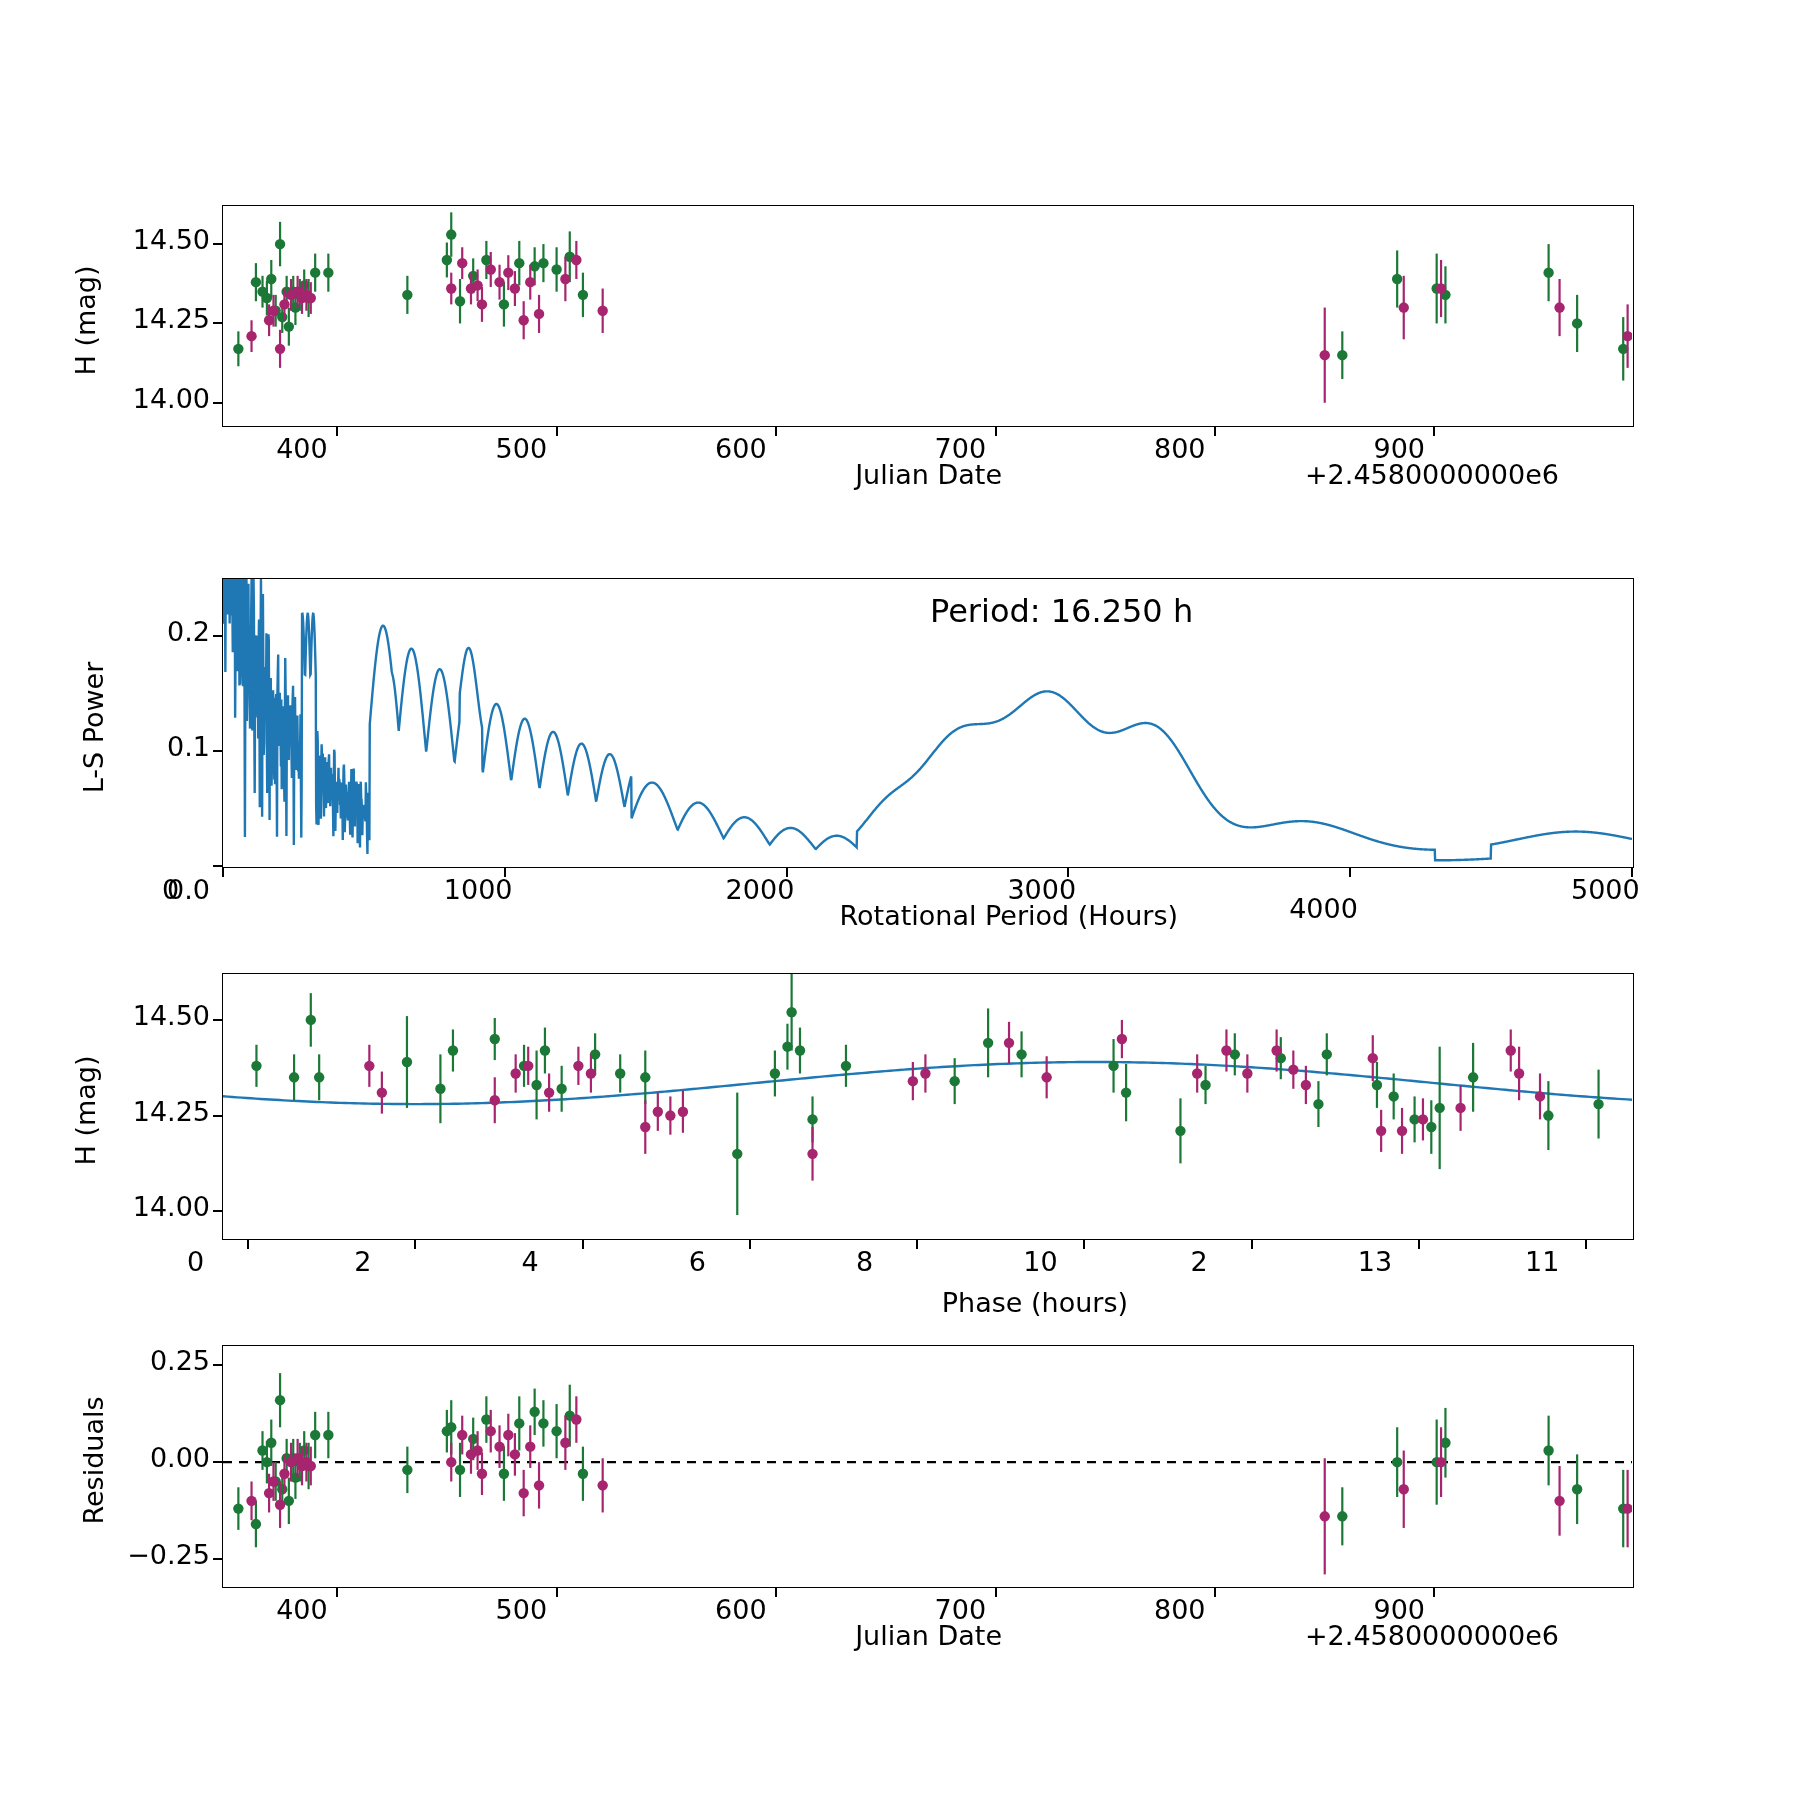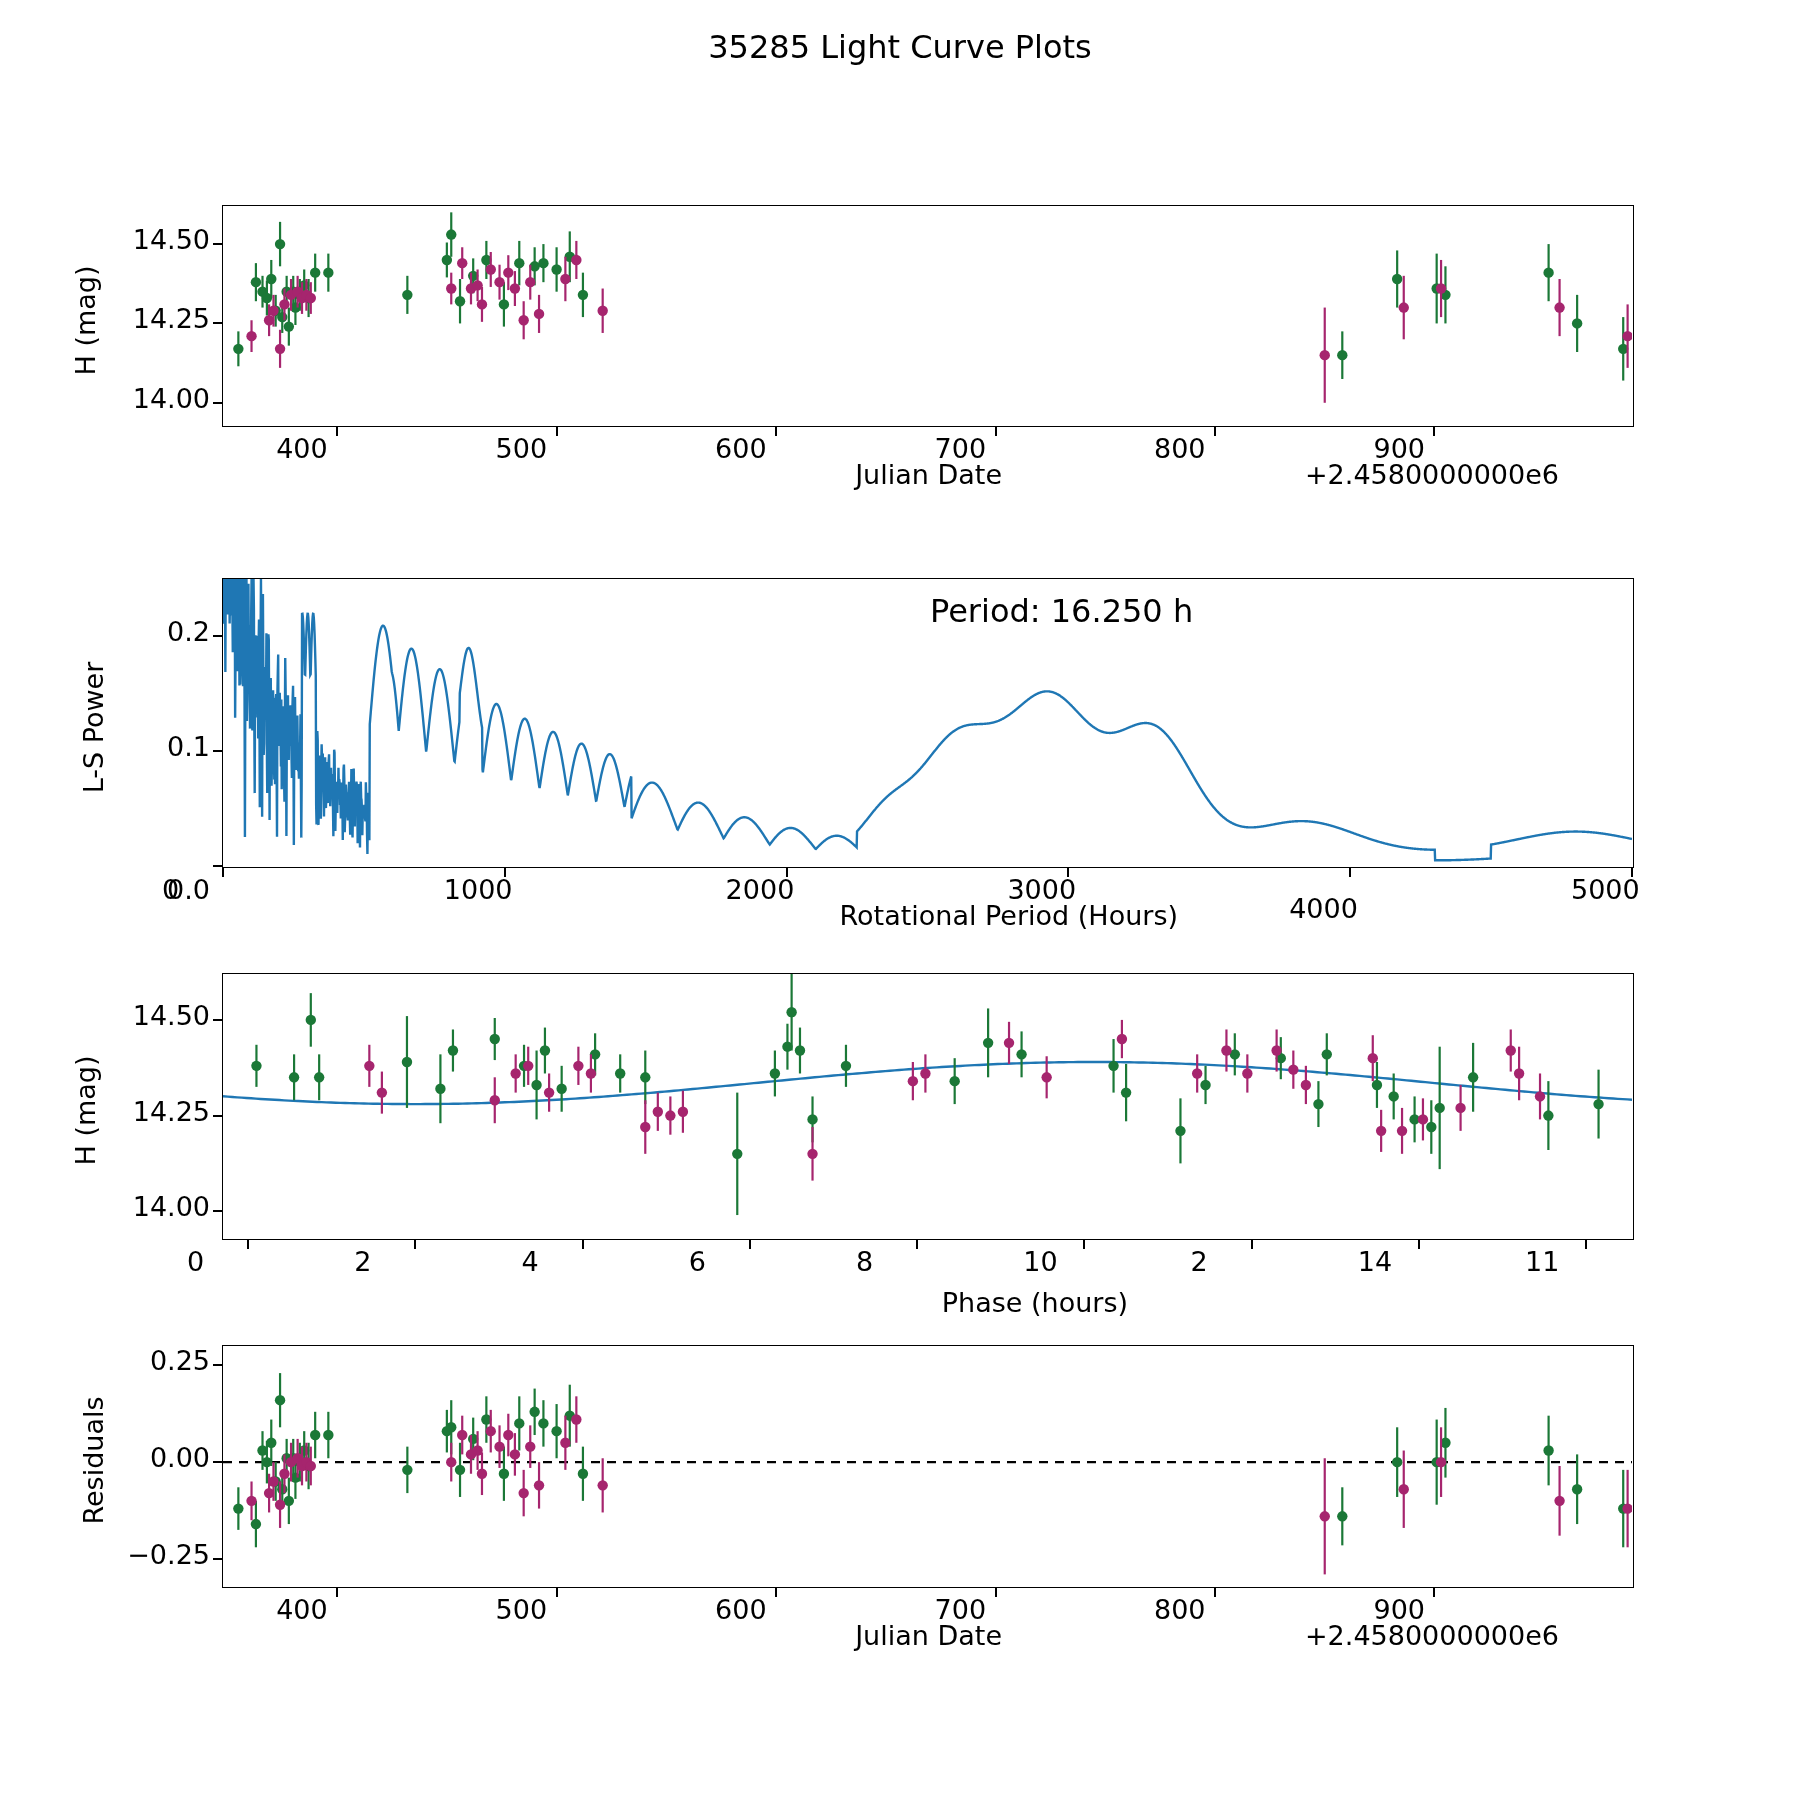--- a/index.html
+++ b/index.html
@@ -27,21 +27,20 @@
   .tick{position:absolute;font-size:27px;white-space:nowrap;}
   .ytick{text-align:right;}
   .xtick{}
   .annot{position:absolute;font-size:32px;white-space:nowrap;}
 </style>
 </head>
 <body>
 
 <div class="figure">
 
-  <div class="suptitle">35285 Light Curve Plots</div>
 
   <div class="panel" style="left:0;top:0;width:1800px;height:480px;">
     <div class="axes" style="left:222px;top:205px;width:1412px;height:222px;">
       <svg id="svg-lc" width="1409" height="219">
           <line x1="15.362928348909657" y1="125.36956521739127" x2="15.362928348909657" y2="160.28260869565202" stroke="#1b7837" stroke-width="2.2"></line>
           <circle cx="15.362928348909657" cy="142.82608695652164" r="5.2" fill="#1b7837"></circle>
           <line x1="32.92056074766355" y1="57.13043478260806" x2="32.92056074766355" y2="95.21739130434759" stroke="#1b7837" stroke-width="2.2"></line>
           <circle cx="32.92056074766355" cy="76.17391304347782" r="5.2" fill="#1b7837"></circle>
           <line x1="39.50467289719626" y1="69.82608695652141" x2="39.50467289719626" y2="101.56521739130454" stroke="#1b7837" stroke-width="2.2"></line>
           <circle cx="39.50467289719626" cy="85.69565217391298" r="5.2" fill="#1b7837"></circle>
@@ -399,21 +398,21 @@
         <div class="tick xtick" style="left: 521.567px; top: 1246px; width: 120px;">4</div>
         <div style="position: absolute; background: rgb(0, 0, 0); width: 2px; height: 9px; left: 581.567px; top: 1240px;"></div>
         <div class="tick xtick" style="left: 688.807px; top: 1246px; width: 120px;">6</div>
         <div style="position: absolute; background: rgb(0, 0, 0); width: 2px; height: 9px; left: 748.807px; top: 1240px;"></div>
         <div class="tick xtick" style="left: 856.047px; top: 1246px; width: 120px;">8</div>
         <div style="position: absolute; background: rgb(0, 0, 0); width: 2px; height: 9px; left: 916.047px; top: 1240px;"></div>
         <div class="tick xtick" style="left: 1023.29px; top: 1246px; width: 120px;">10</div>
         <div style="position: absolute; background: rgb(0, 0, 0); width: 2px; height: 9px; left: 1083.29px; top: 1240px;"></div>
         <div class="tick xtick" style="left: 1190.53px; top: 1246px; width: 120px;">2</div>
         <div style="position: absolute; background: rgb(0, 0, 0); width: 2px; height: 9px; left: 1250.53px; top: 1240px;"></div>
-        <div class="tick xtick" style="left: 1357.77px; top: 1246px; width: 120px;">14</div>
+        <div class="tick xtick" style="left: 1357.77px; top: 1246px; width: 120px;">13</div>
         <div style="position: absolute; background: rgb(0, 0, 0); width: 2px; height: 9px; left: 1417.77px; top: 1240px;"></div>
         <div class="tick xtick" style="left: 1525.01px; top: 1246px; width: 120px;">11</div>
         <div style="position: absolute; background: rgb(0, 0, 0); width: 2px; height: 9px; left: 1585.01px; top: 1240px;"></div>
       </div>
   </div>
 
   <div class="panel" style="left:0;top:0;width:1800px;height:1800px;">
     <div class="axes" style="left:222px;top:1345px;width:1412px;height:243px;">
       <svg id="svg-rs" width="1409" height="240">
           <line x1="0" y1="116.12903225806451" x2="1409" y2="116.12903225806451" stroke="#000" stroke-width="2.2" stroke-dasharray="9,7"></line>

